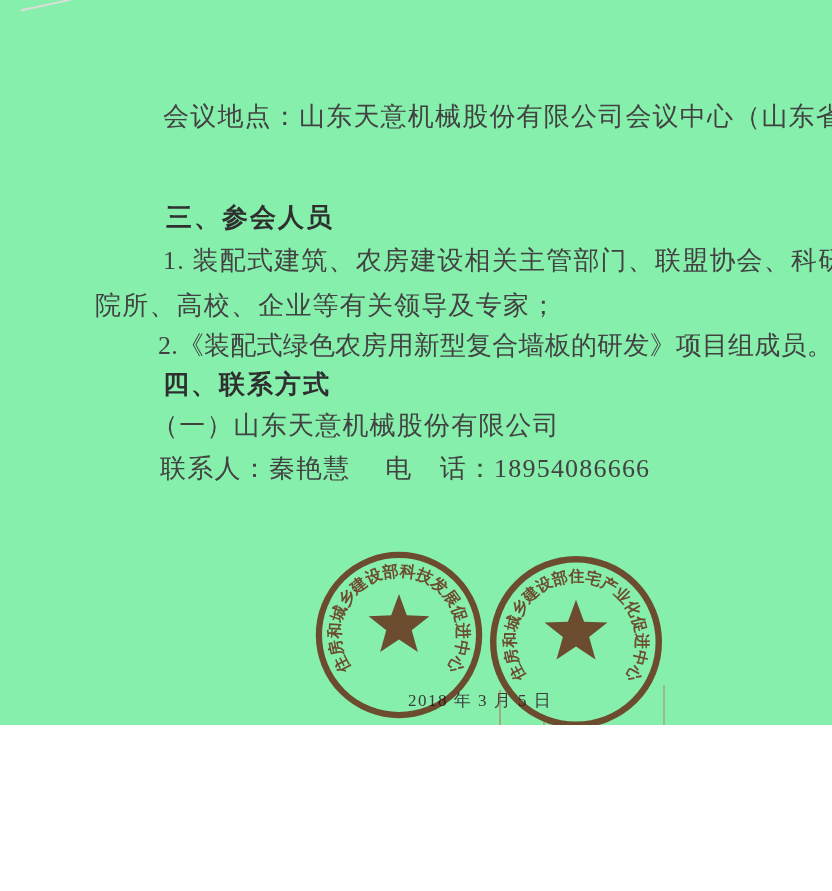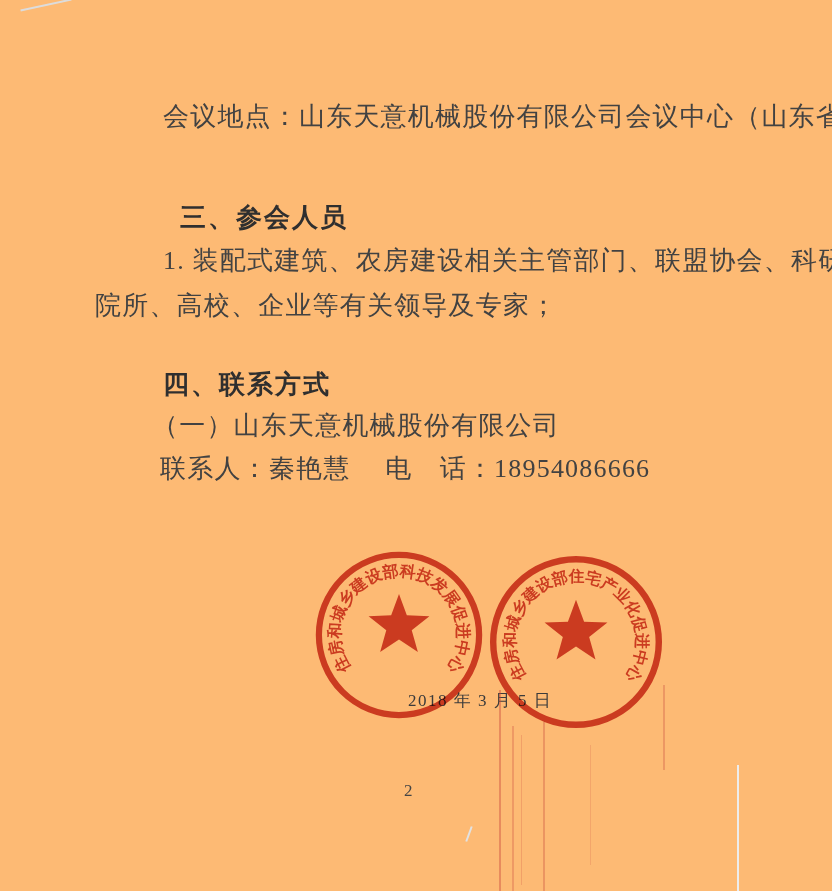--- a/index.html
+++ b/index.html
@@ -1,19 +1,19 @@
 <!DOCTYPE html>
 <html><head>
 <meta charset="utf-8">
 <style>
   html,body{margin:0;padding:0;background:#ffffff;}
   .page{
     position:relative;
-    width:832px;height:891px;
-    background:#fdba74;
+    width:832px;height:725px;
+    background:#86efac;
     overflow:hidden;
     font-family:"Liberation Serif","DejaVu Serif",serif;
     color:#3f3f3f;
   }
   .bline{
     position:absolute;
     font-size:26px;
     letter-spacing:1.2px;
     line-height:1.2;
     white-space:nowrap;
@@ -57,23 +57,24 @@
 </head>
 <body>
 
 <div class="page">
 
   <div class="artifact" style="left:20px;top:4px;width:52px;height:2px;background:#dcdcdc;transform:rotate(-12deg);"></div>
   <div class="artifact" style="left:737px;top:765px;width:2px;height:126px;background:#ededed;"></div>
   <div class="artifact" style="left:468px;top:826px;width:2px;height:16px;background:#e2e2e2;transform:rotate(20deg);"></div>
 
   <div class="bline" style="top:101px;left:163px">会议地点：山东天意机械股份有限公司会议中心（山东省</div>
-  <div class="bline bold" style="top:202px;left:180px">三、参会人员</div>
+  <div class="bline bold" style="top:202px;left:166px">三、参会人员</div>
   <div class="bline" style="top:245px;left:163px">1. 装配式建筑、农房建设相关主管部门、联盟协会、科研</div>
   <div class="bline" style="top:290px;left:95px">院所、高校、企业等有关领导及专家；</div>
+  <div class="bline" style="top:330px;left:158px;letter-spacing:0.2px">2.《装配式绿色农房用新型复合墙板的研发》项目组成员。</div>
   <div class="bline bold" style="top:369px;left:163px">四、联系方式</div>
   <div class="bline" style="top:410px;left:152px">（一）山东天意机械股份有限公司</div>
   <div class="bline" style="top:453px;left:160px">联系人：秦艳慧　 电　话：18954086666</div>
 
   <div class="sig" style="top:691px;left:408px;font-size:17px;letter-spacing:1.5px">2018 年 3 月 5 日</div>
 
   <svg class="seal" style="left:310px;top:546px" width="178" height="178" viewBox="0 0 200 200">
     <circle cx="100" cy="100" r="90" fill="none" stroke="#c6392b" stroke-width="7"></circle>
     <path id="arcL" d="M 45.9,137.9 A 66,66 0 1 1 154.1,137.9" fill="none"></path>
     <text font-size="18" fill="#c6392b">

